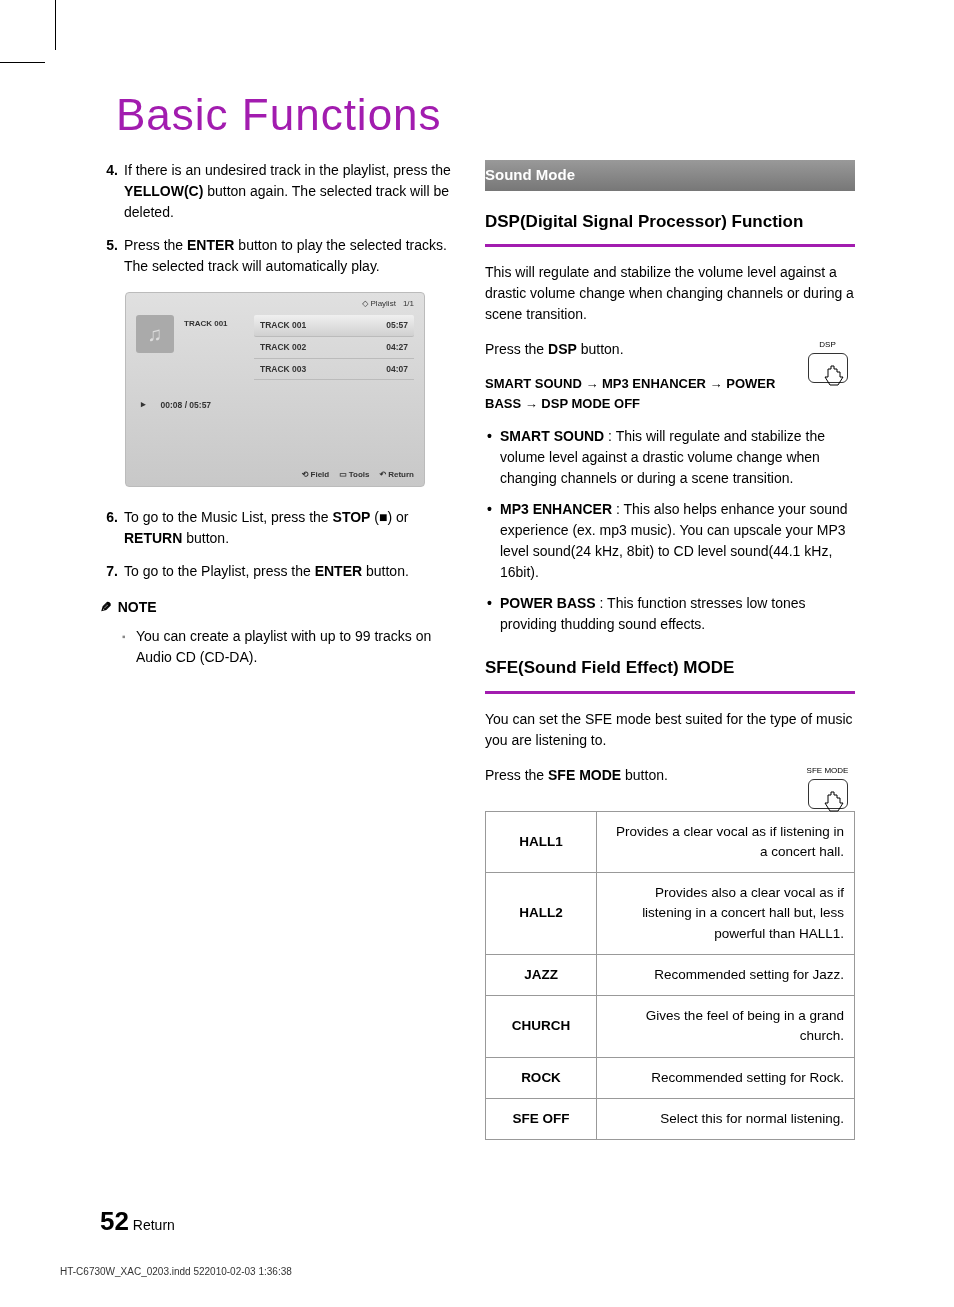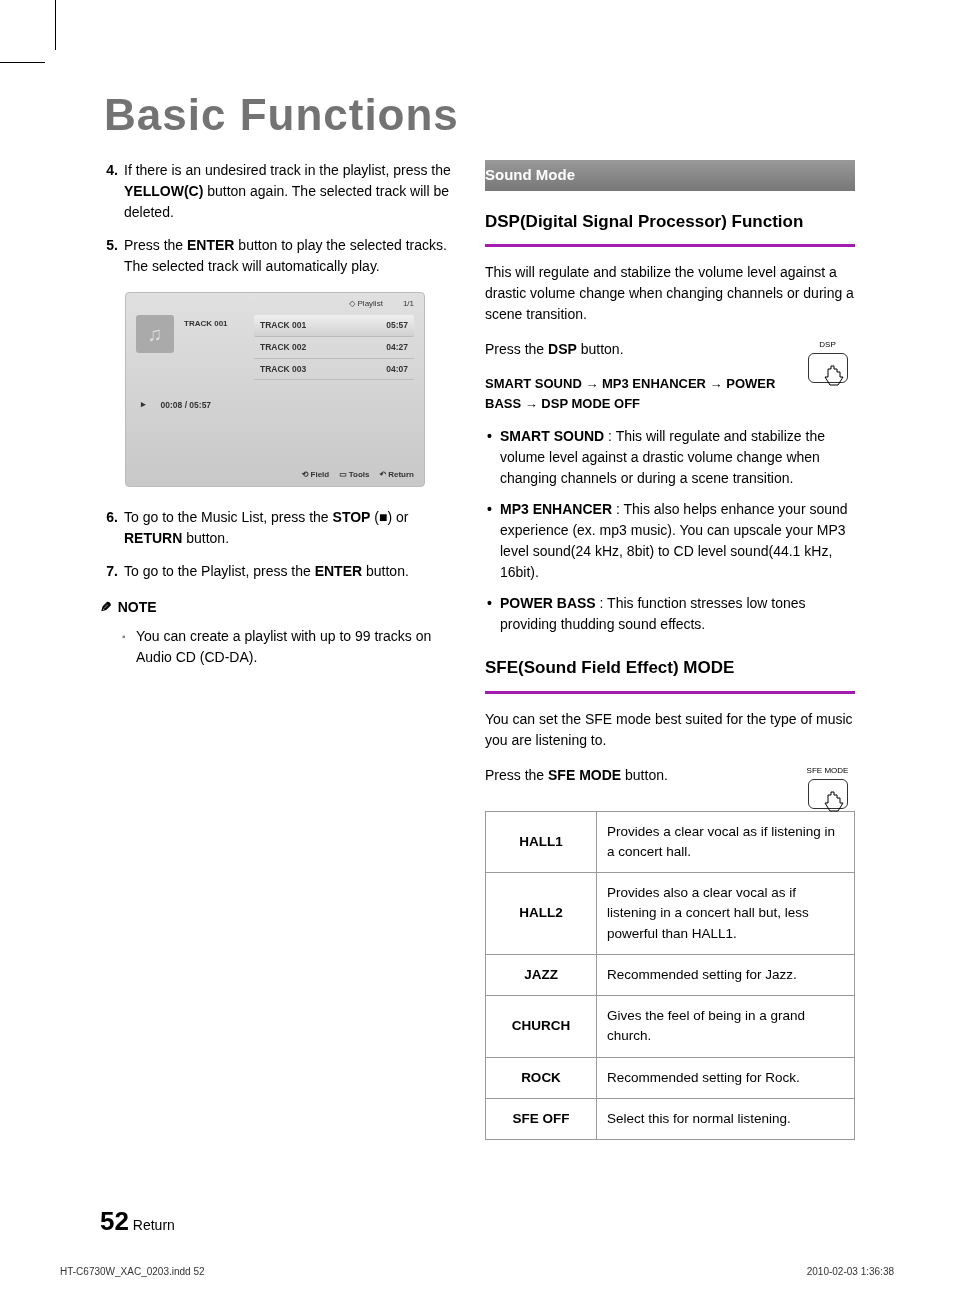--- a/index.html
+++ b/index.html
@@ -27,23 +27,23 @@
   .crop-mark2 {
     position: absolute;
     top: 62px;
     left: 0;
     width: 45px;
     height: 1px;
     background: #000;
   }
   h1.title {
     font-size: 44px;
-    font-weight: 700;
-    color: #737373;
-    margin: 40px 0 20px 44px;
+    font-weight: 400;
+    color: #a21caf;
+    margin: 40px 0 20px 56px;
     letter-spacing: 1px;
   }
   .columns {
     display: flex;
     gap: 30px;
     margin-left: 40px;
   }
   .col {
     flex: 1;
     font-size: 14px;
@@ -76,21 +76,21 @@
     margin: 15px 0 20px 25px;
     font-size: 8.5px;
     color: #333;
     position: relative;
     box-sizing: border-box;
   }
   .ui-topbar {
     display: flex;
     justify-content: flex-end;
     padding: 5px 10px;
-    gap: 20px;
+    gap: 7px;
     font-size: 8px;
   }
   .ui-body { display: flex; padding: 0 10px; gap: 10px; }
   .ui-icon-box {
     width: 38px; height: 38px;
     background: #aaa;
     border-radius: 3px;
     display: flex;
     align-items: center;
     justify-content: center;
@@ -217,20 +217,21 @@
   .sfe-table {
     width: 100%;
     border-collapse: collapse;
     font-size: 13.5px;
     margin-top: 25px;
   }
   .sfe-table td {
     border: 1px solid #999;
     padding: 10px 10px;
     vertical-align: middle;
+    text-align: right;
   }
   .sfe-table td:first-child {
     font-weight: bold;
     text-align: center;
     width: 90px;
   }
   .page-footer {
     position: absolute;
     bottom: 70px;
     left: 100px;
@@ -239,21 +240,21 @@
   .page-footer .pagenum {
     font-size: 26px;
     font-weight: bold;
   }
   .print-info {
     position: absolute;
     bottom: 30px;
     left: 60px;
     right: 60px;
     display: flex;
-    justify-content: space-between;
+    justify-content: flex-start;
     font-size: 10px;
     color: #333;
   }
 </style>
 </head>
 <body>
 
 <div class="page">
   <div class="crop-mark"></div>
   <div class="crop-mark2"></div>

